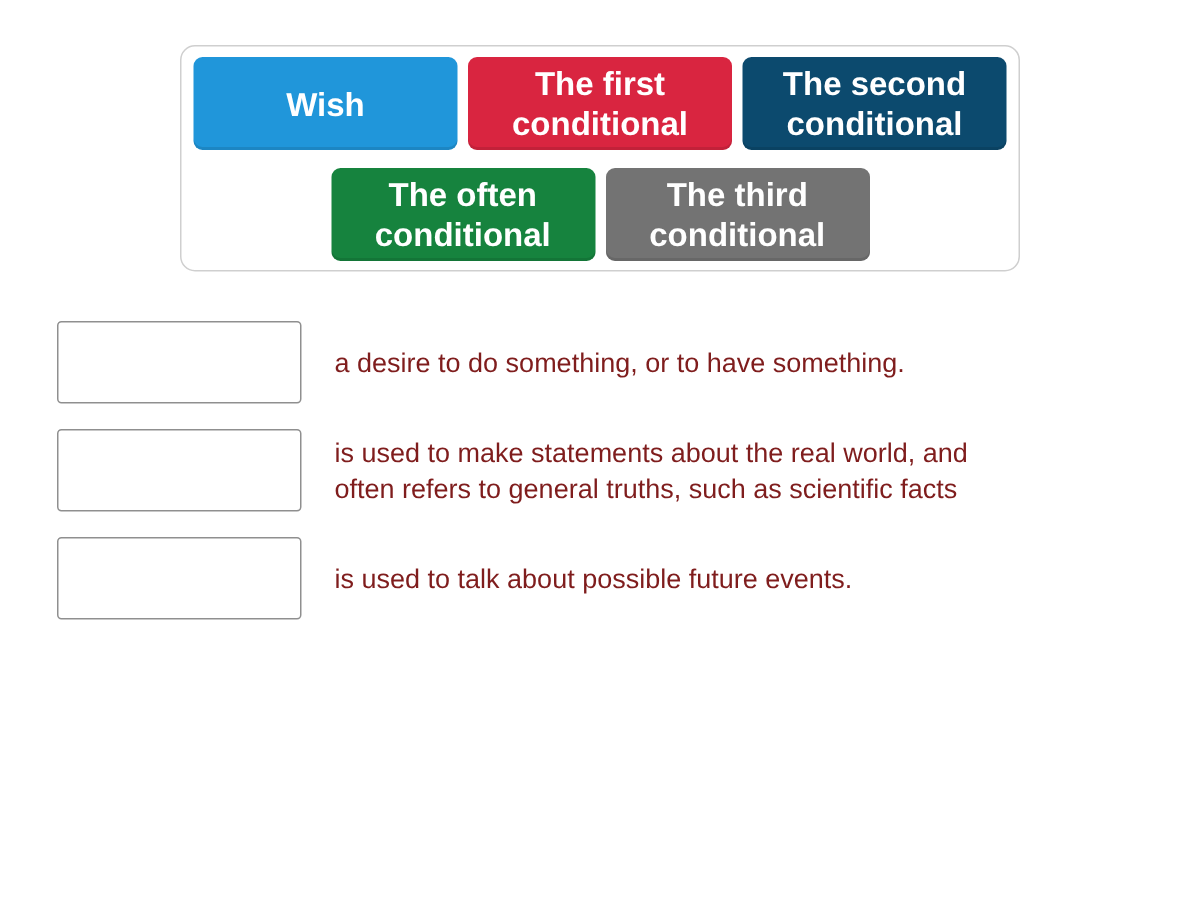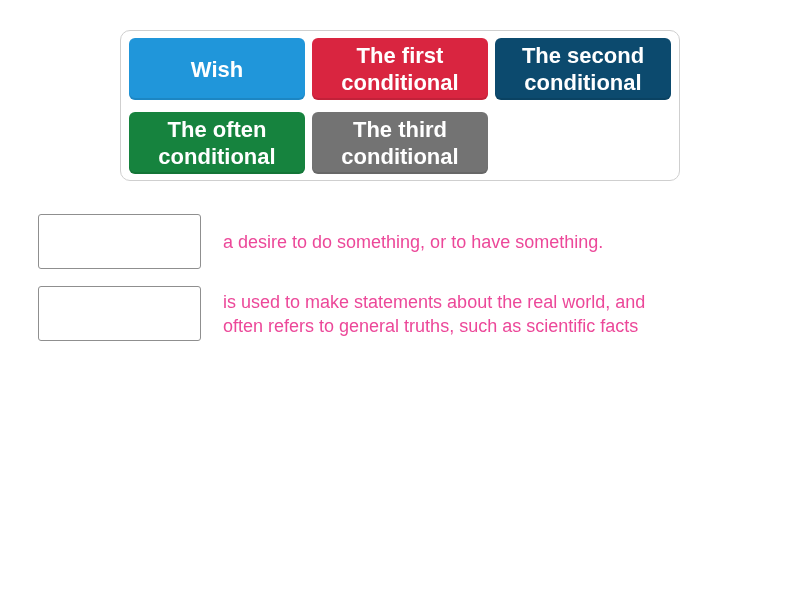--- a/index.html
+++ b/index.html
@@ -16,21 +16,21 @@
   .word-bank {
     width: 560px;
     margin: 30px auto 0 auto;
     border: 1px solid #cfcfcf;
     border-radius: 10px;
     padding: 7px 8px 6px 8px;
     background: #ffffff;
   }
   .bank-row {
     display: flex;
-    justify-content: flex-start;
+    justify-content: center;
     gap: 7px;
   }
   .bank-row + .bank-row { margin-top: 12px; }
   .tile {
     width: 176px;
     height: 62px;
     border-radius: 6px;
     display: flex;
     align-items: center;
     justify-content: center;
@@ -61,21 +61,21 @@
     height: 55px;
     background: #ffffff;
     border: 1px solid #8f8f8f;
     border-radius: 3px;
     flex: 0 0 auto;
   }
   .clue {
     margin-left: 22px;
     font-size: 18px;
     line-height: 24px;
-    color: #ec4899;
+    color: #7f1d1d;
     white-space: pre-line;
   }
 </style>
 </head>
 <body>
 
 <div class="stage">
 
   <div class="word-bank">
     <div class="bank-row">
@@ -96,16 +96,20 @@
       <div class="clue">a desire to do something, or to have something.</div>
     </div>
 
 
     <div class="match-row">
       <div class="answer-slot"></div>
       <div class="clue">is used to make statements about the real world, and
 often refers to general truths, such as scientific facts</div>
     </div>
 
+    <div class="match-row">
+      <div class="answer-slot"></div>
+      <div class="clue">is used to talk about possible future events.</div>
+    </div>
 
 
   </div>
 </div>
 
 </body></html>

